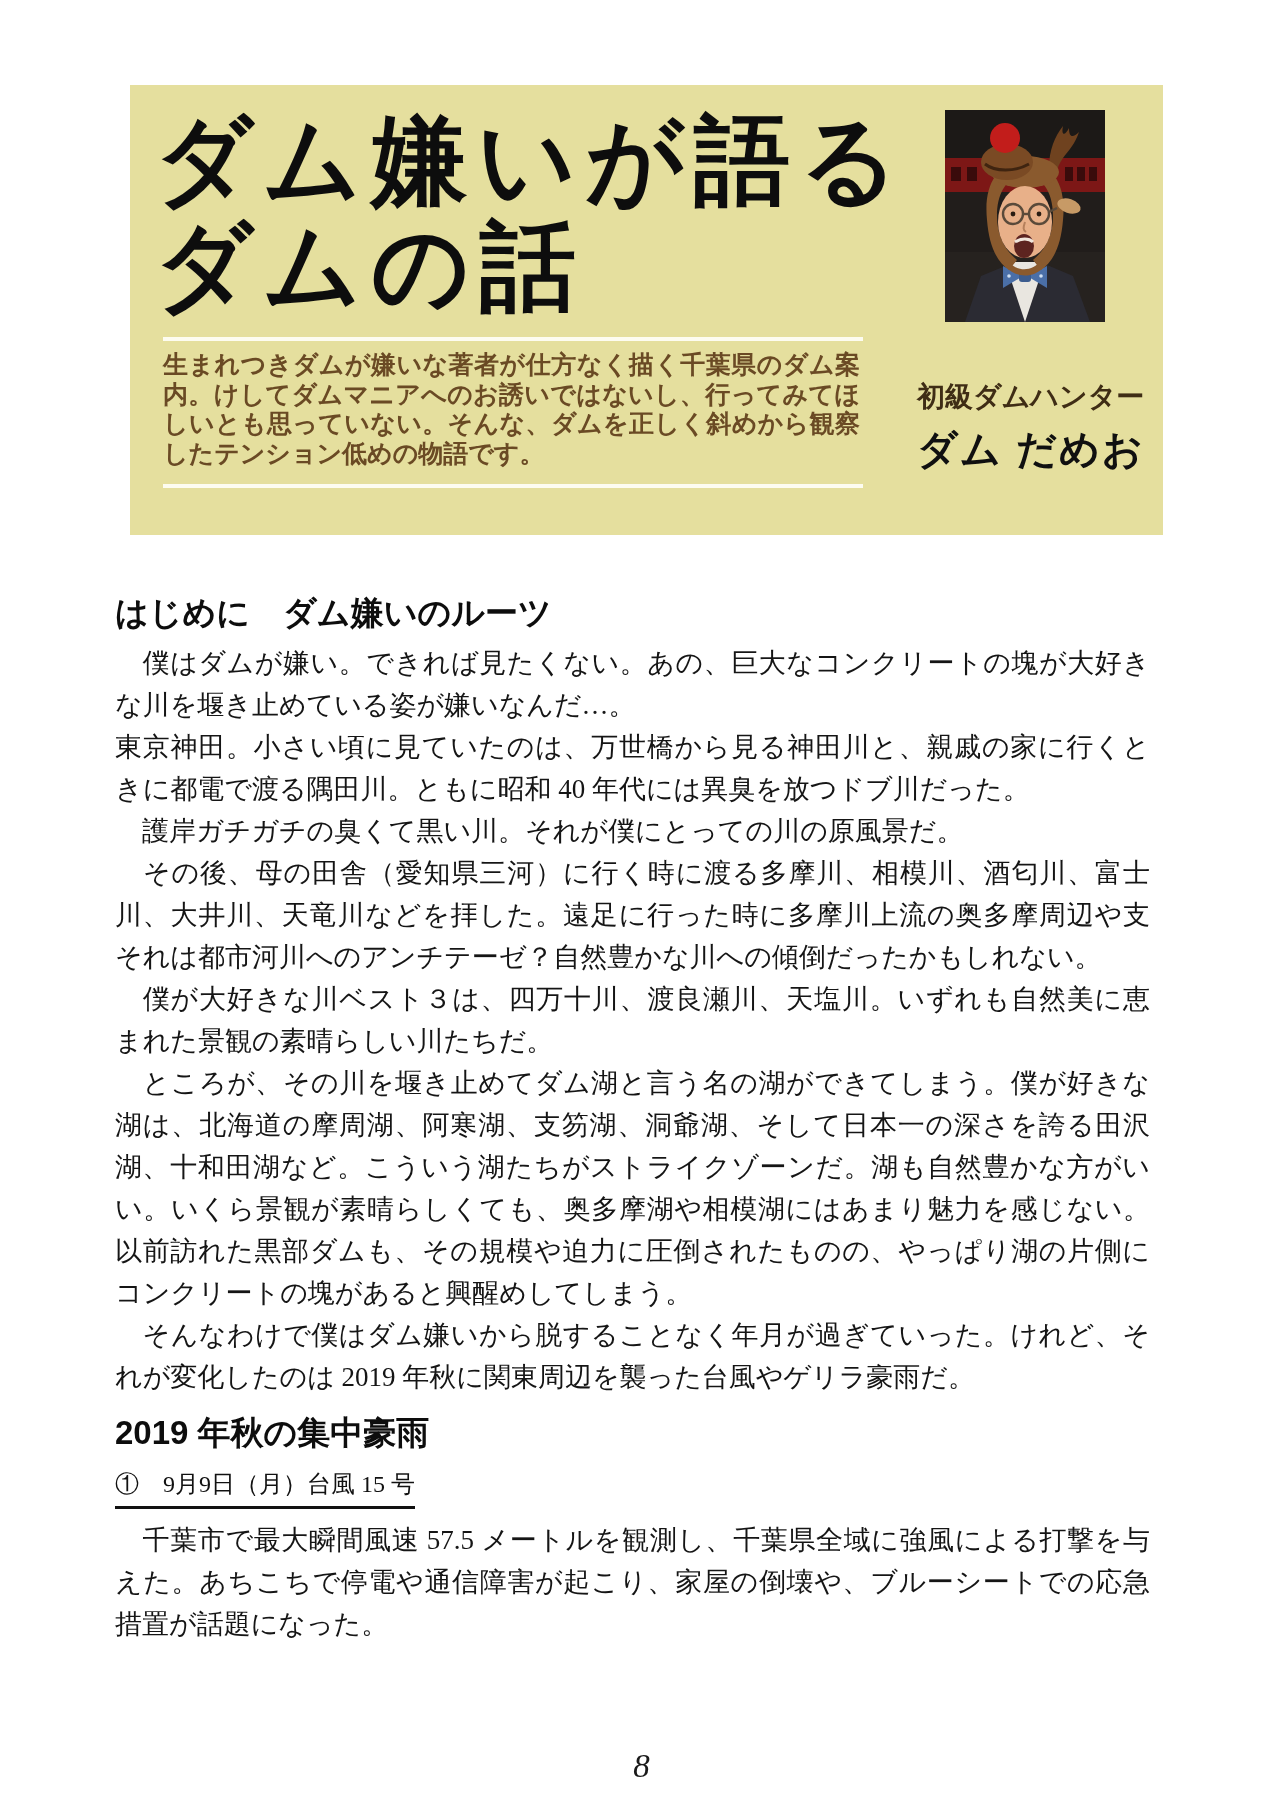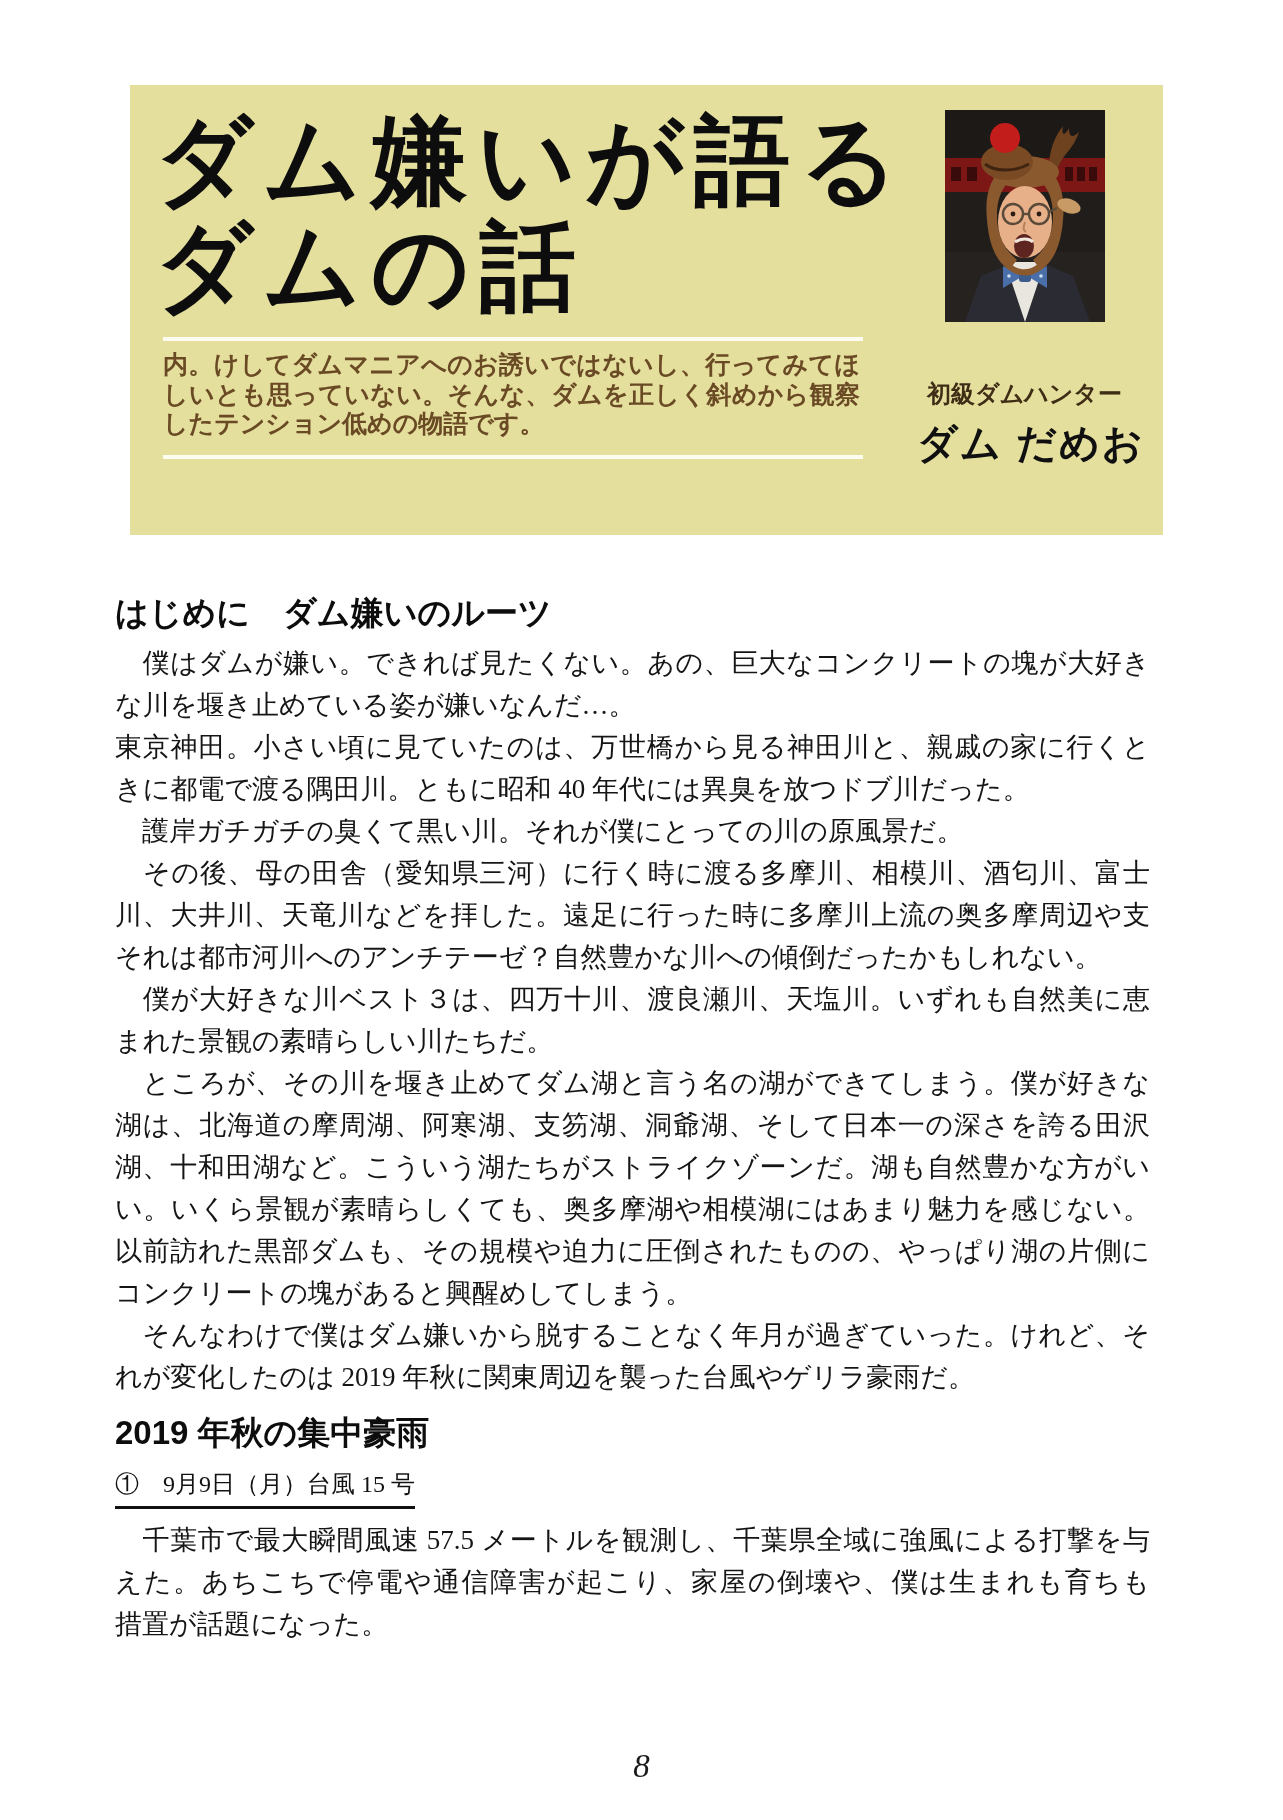--- a/index.html
+++ b/index.html
@@ -52,21 +52,21 @@
     position:absolute;left:787px;top:25px;width:215px;
     text-align:center;
   }
   .photo{
     width:160px;height:212px;margin:0 auto;display:block;
   }
   .author-role{
     margin-top:56px;
     font-family:"Liberation Sans", sans-serif;
     font-weight:800;
-    font-size:24px;
+    font-size:28px;
     color:#3f2d15;
     white-space:nowrap;
   }
   .author-name{
     margin-top:6px;
     font-family:"Liberation Sans", sans-serif;
     font-weight:900;
     font-size:40px;
     letter-spacing:2px;
     color:#101010;
@@ -116,20 +116,21 @@
 
 <div class="page">
 
   <div class="header-box">
     <div class="title">
       <div>ダム嫌いが語る</div>
       <div>ダムの話</div>
     </div>
     <div class="divider top"></div>
     <div class="header-desc">
+        <div class="dline j">生まれつきダムが嫌いな著者が仕方なく描く千葉県のダム案</div>
         <div class="dline j">内。けしてダムマニアへのお誘いではないし、行ってみてほ</div>
         <div class="dline j">しいとも思っていない。そんな、ダムを正しく斜めから観察</div>
         <div class="dline">したテンション低めの物語です。</div>
       </div>
     <div class="divider bottom"></div>
 
     <div class="author-col">
       <svg class="photo" viewBox="0 0 160 212" xmlns="http://www.w3.org/2000/svg">
 
         <rect x="0" y="0" width="160" height="212" fill="#26221f"></rect>
@@ -221,19 +222,19 @@
         <div class="line">コンクリートの塊があると興醒めしてしまう。</div>
       </div>
       <div class="para">
         <div class="line j">　そんなわけで僕はダム嫌いから脱することなく年月が過ぎていった。けれど、そ</div>
         <div class="line">れが変化したのは 2019 年秋に関東周辺を襲った台風やゲリラ豪雨だ。</div>
       </div>
       <div class="heading later">2019 年秋の集中豪雨</div>
       <div><span class="subheading">①　9月9日（月）台風 15 号</span></div>
       <div class="para">
         <div class="line j">　千葉市で最大瞬間風速 57.5 メートルを観測し、千葉県全域に強風による打撃を与</div>
-        <div class="line j">えた。あちこちで停電や通信障害が起こり、家屋の倒壊や、僕は生まれも育ちも</div>
+        <div class="line j">えた。あちこちで停電や通信障害が起こり、家屋の倒壊や、ブルーシートでの応急</div>
         <div class="line">措置が話題になった。</div>
       </div>
     </div>
 
   <div class="page-number">8</div>
 </div>
 
 </body></html>

